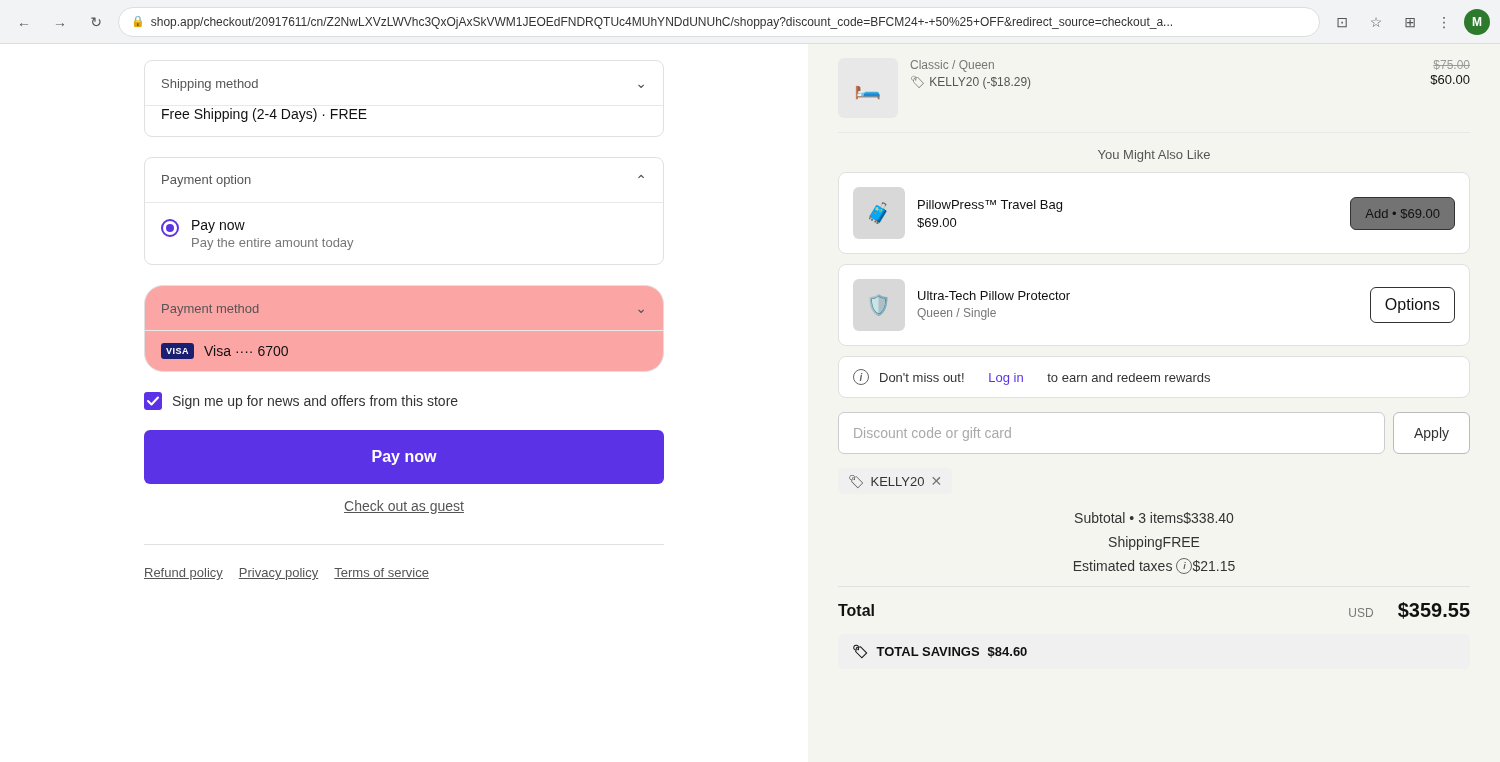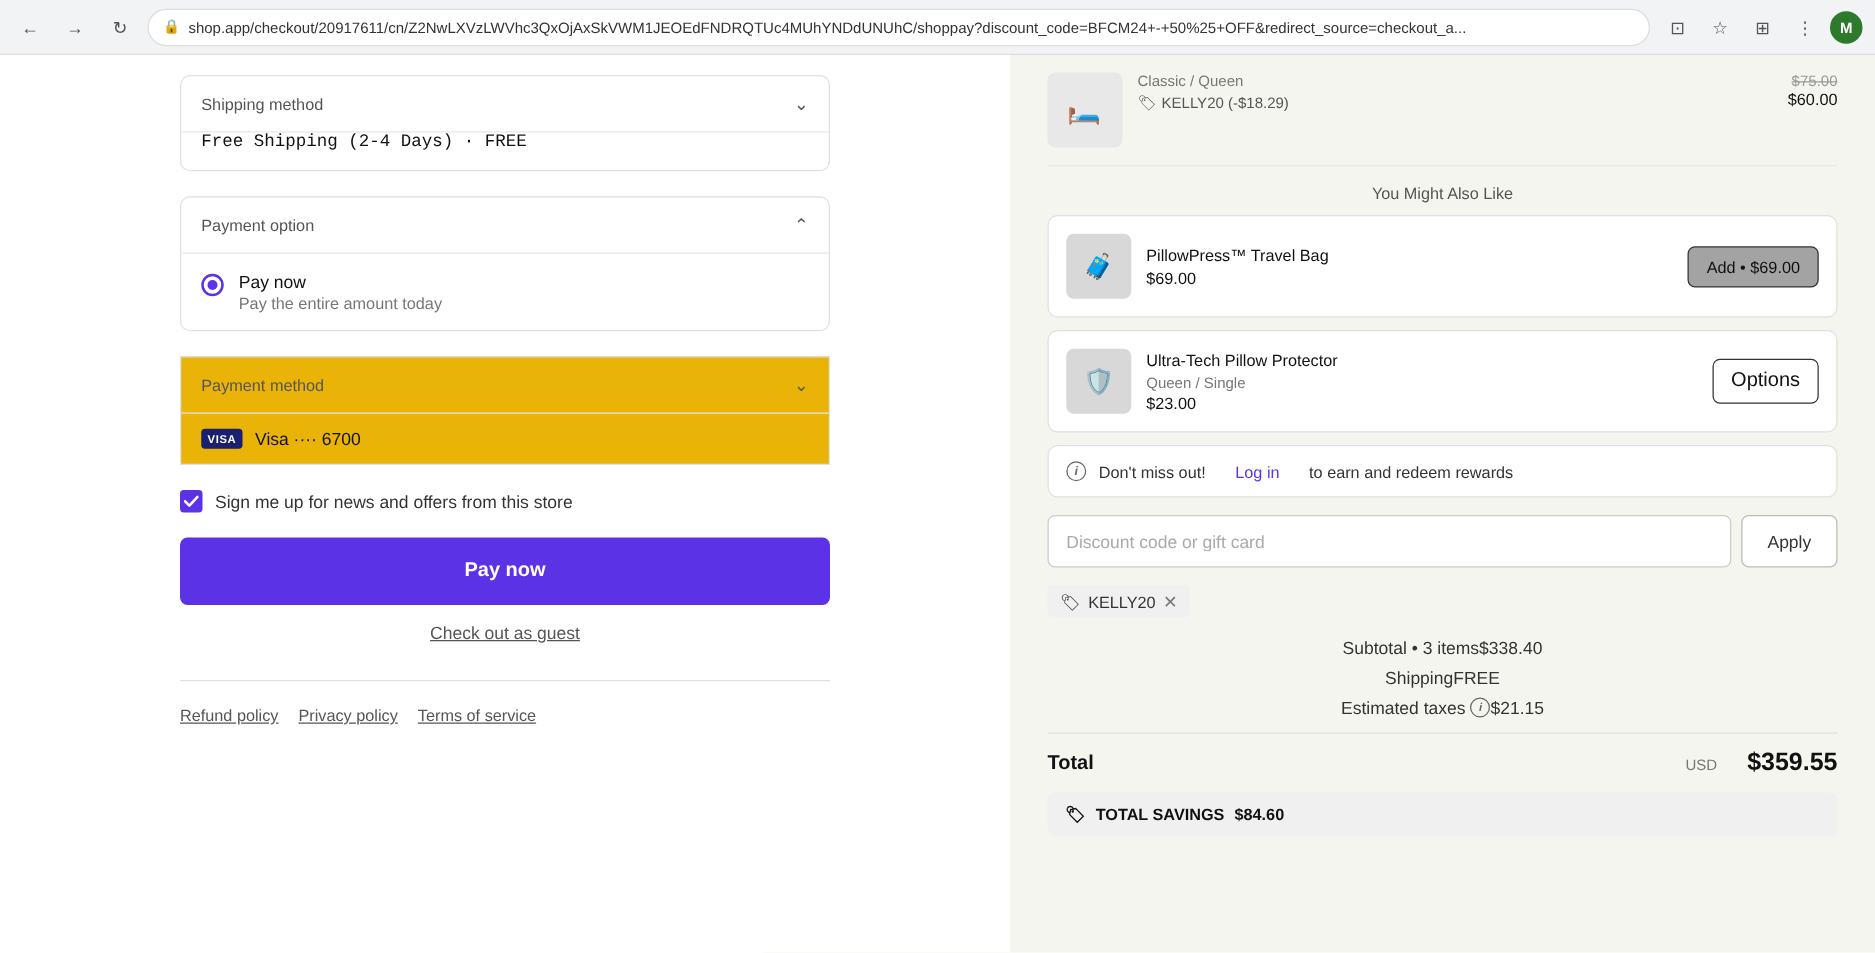--- a/index.html
+++ b/index.html
@@ -114,39 +114,38 @@
       cursor: pointer;
     }
     .section-header-label {
       font-size: 13px;
       color: #555;
     }
     .section-body {
       padding: 0 16px 14px 16px;
       font-size: 14px;
       color: #111;
-      font-family: Liberation Mono, monospace;
     }
     .section-divider {
       border: none;
       border-top: 1px solid #e8e8e8;
     }
 
     
     .payment-option-block {
       border: 1px solid #e0e0e0;
       border-radius: 8px;
       margin-bottom: 20px;
       background: white;
       overflow: hidden;
     }
     .payment-option-header {
       padding: 14px 16px;
       display: flex;
-      align-items: center;
+      align-items: flex-start;
       justify-content: space-between;
       border-bottom: 1px solid #e8e8e8;
     }
     .option-row {
       padding: 14px 16px;
       display: flex;
       align-items: flex-start;
       gap: 12px;
       border-bottom: 1px solid #f0f0f0;
     }
@@ -176,23 +175,23 @@
     }
     .option-text-sub {
       font-size: 13px;
       color: #777;
       margin-top: 2px;
     }
 
     
     .payment-method-block {
       border: 1px solid #e0e0e0;
-      border-radius: 0;
+      border-radius: 19px;
       margin-bottom: 20px;
-      background: #eab308;
+      background: #fca5a5;
       overflow: hidden;
     }
     .visa-row {
       padding: 12px 16px;
       display: flex;
       align-items: center;
       gap: 10px;
     }
     .visa-badge {
       background: #1a1f71;
@@ -351,21 +350,21 @@
     .upsell-variant {
       font-size: 12px;
       color: #777;
       margin-bottom: 2px;
     }
     .upsell-price {
       font-size: 13px;
       color: #111;
     }
     .upsell-add-btn {
-      background: #a3a3a3;
+      background: #737373;
       border: 1px solid #333;
       border-radius: 6px;
       padding: 8px 14px;
       font-size: 13px;
       cursor: pointer;
       white-space: nowrap;
       color: #111;
     }
     .upsell-options-btn {
       background: white;
@@ -628,21 +627,20 @@
       </div>
       <button class="upsell-add-btn">Add • $69.00</button>
     </div>
 
     
     <div class="upsell-card">
       <div class="upsell-img">🛡️</div>
       <div class="upsell-info">
         <div class="upsell-name">Ultra-Tech Pillow Protector</div>
         <div class="upsell-variant">Queen / Single</div>
-        <div class="upsell-price">$23.00</div>
       </div>
       <button class="upsell-options-btn">Options</button>
     </div>
 
     
     <div class="rewards-bar">
       <span class="info-icon">i</span>
       <span>Don't miss out!</span>&nbsp;<a href="#">Log in</a>&nbsp;<span>to earn and redeem rewards</span>
     </div>
 

